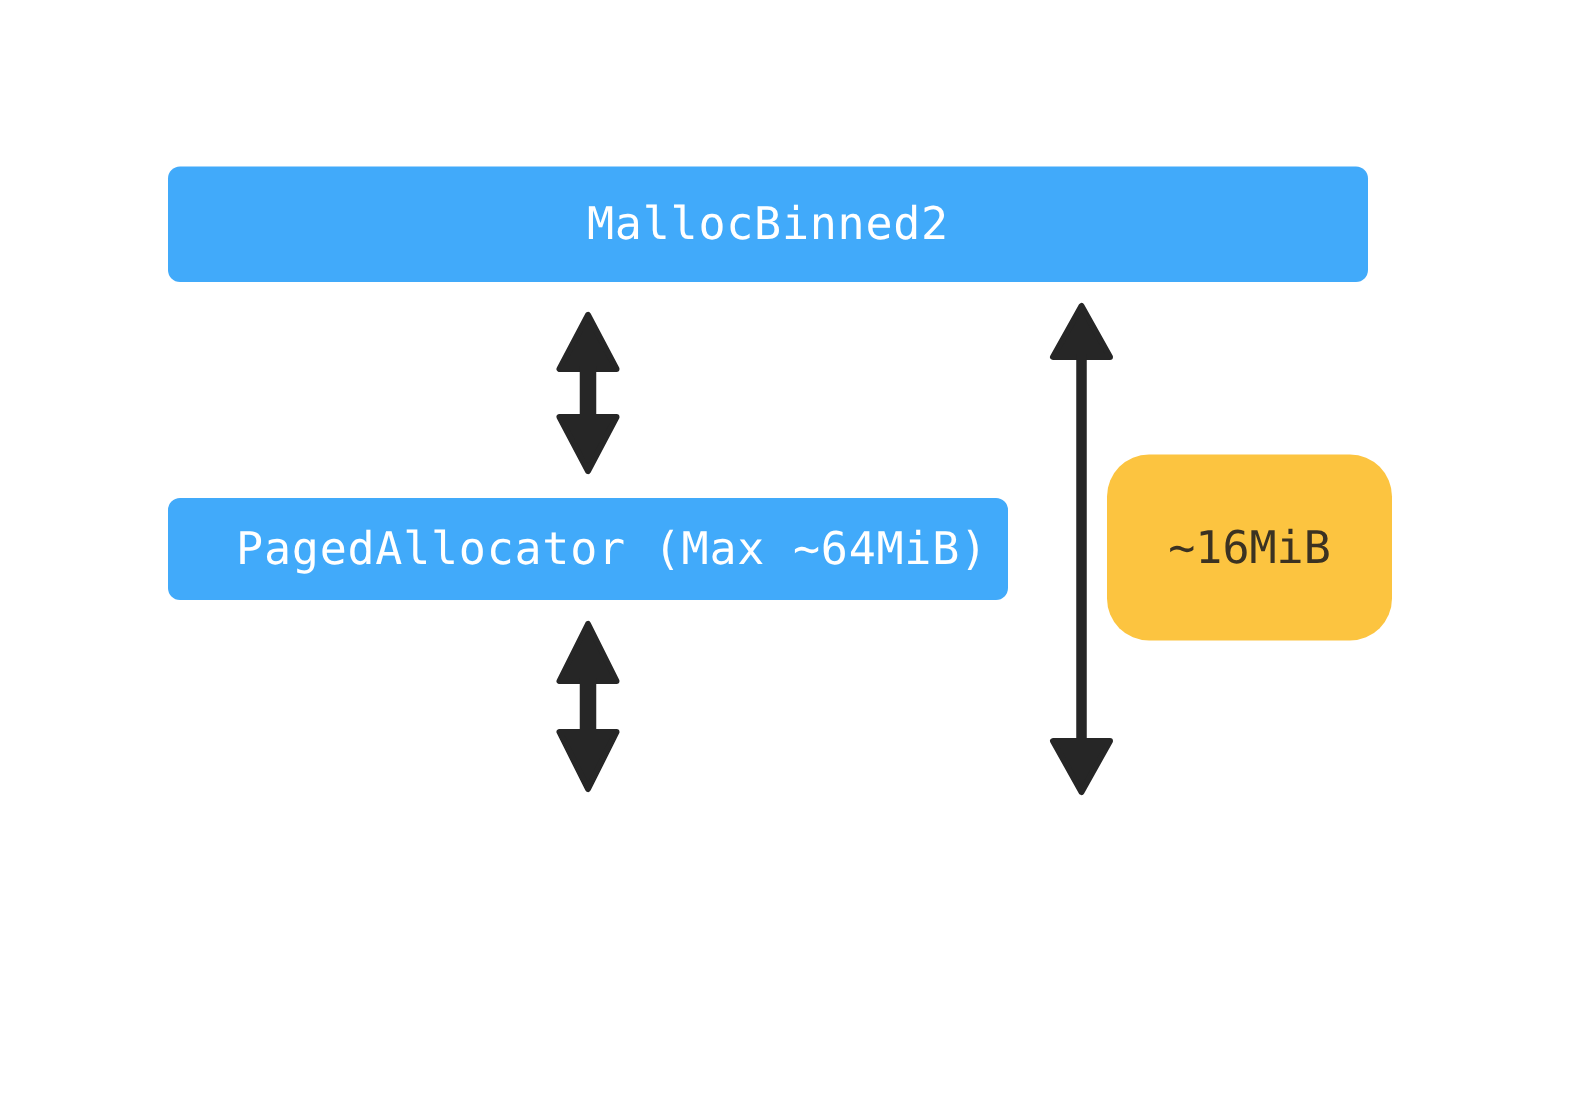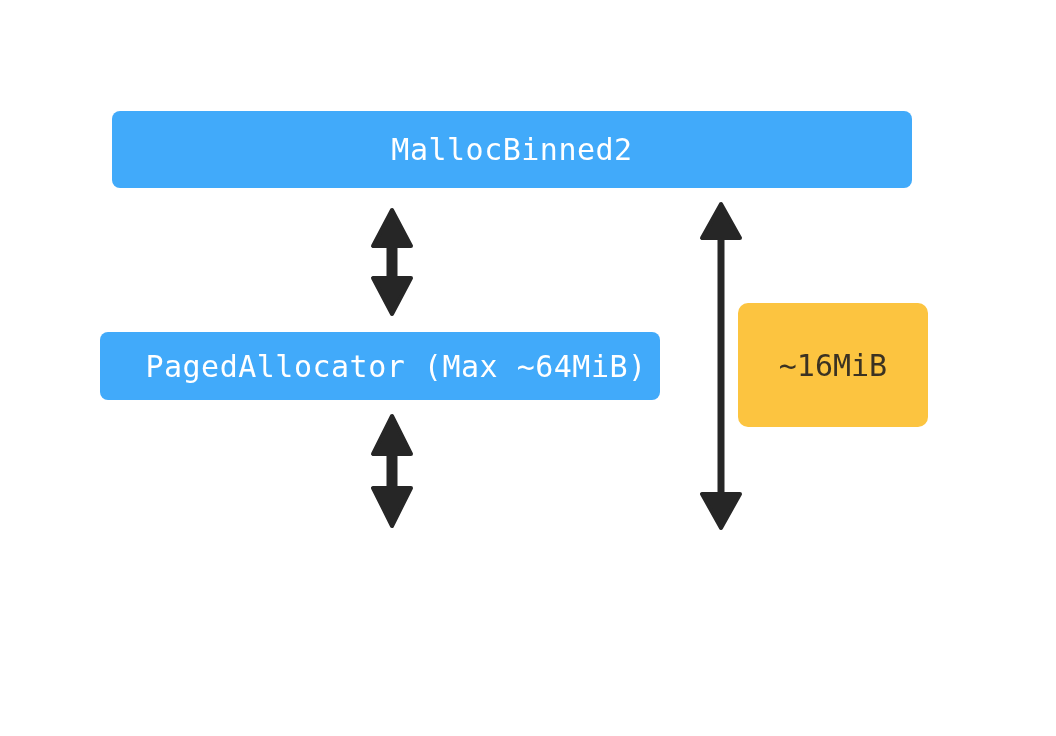--- a/index.html
+++ b/index.html
@@ -28,32 +28,32 @@
     color: #ffffff;
     font-size: 30px;
     font-weight: 500;
     letter-spacing: 0.5px;
   }
   .node-top {
     left: 112px; top: 111px;
     width: 800px; height: 77px;
   }
   .node-middle {
-    left: 100px; top: 332px;
+    left: 112px; top: 332px;
     width: 560px; height: 68px; padding-left: 32px;
   }
   .node-bottom {
     left: 112px; top: 543px;
     width: 800px; height: 67px;
   }
   .node-note {
     left: 738px; top: 303px;
     width: 190px; height: 124px;
     background: #fcc440;
-    border-radius: 10px;
+    border-radius: 28px;
     color: #3b3222;
     font-size: 30px;
     font-weight: 500;
     flex-direction: column;
     line-height: 49px;
   }
   .arrow {
     position: absolute;
   }
   .arrow-short-1 { left: 369px; top: 207px; }

